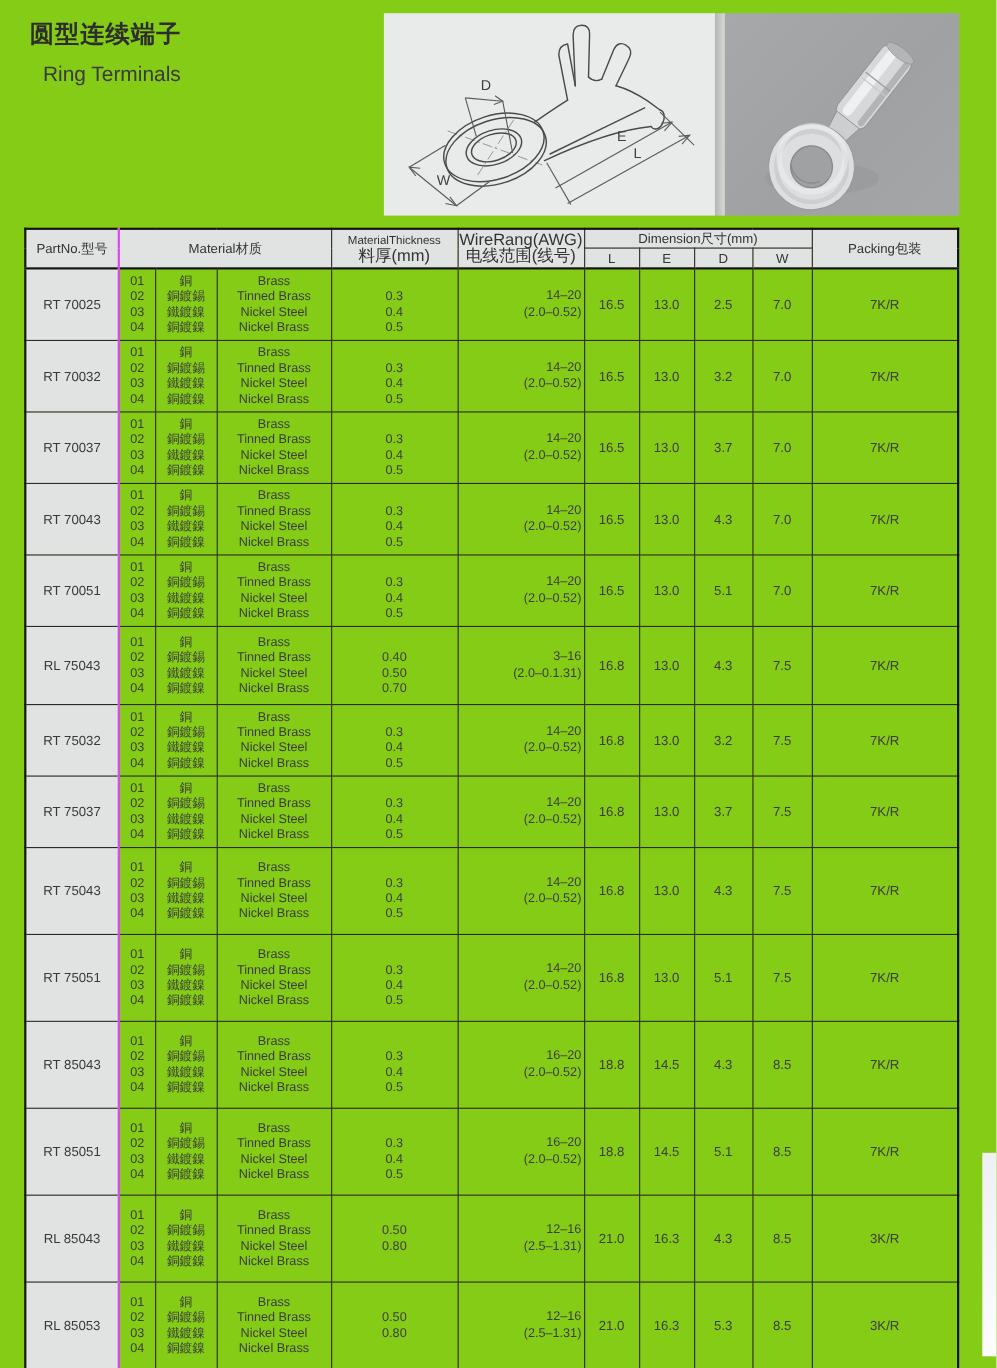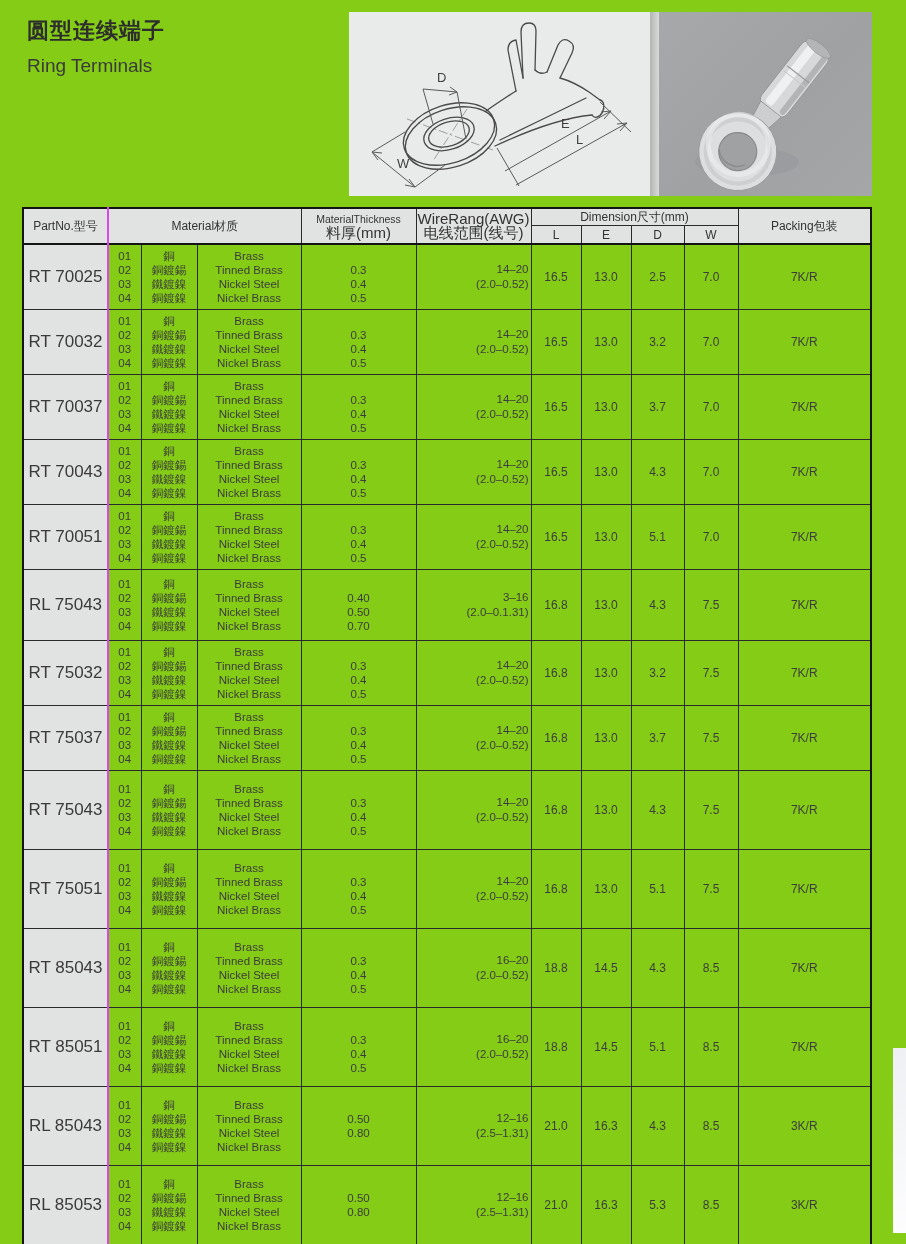--- a/index.html
+++ b/index.html
@@ -4,21 +4,21 @@
 <style>
   html,body { margin:0; padding:0; background:#ffffff; }
   .page {
     position:relative; width:906px; height:1244px; background:#84cc16;
     font-family:"Liberation Sans","DejaVu Sans",sans-serif; color:#3c3c3c;
     overflow:hidden;
   }
   
   .title-block { position:absolute; left:27px; top:16px; }
   .title-zh { font-size:22px; font-weight:bold; color:#2d2d2d; margin:0 0 9px 0; letter-spacing:1px; }
-  .title-en { font-size:19px; color:#3a3a3a; margin:0; }
+  .title-en { font-size:19px; color:#3a3a3a; margin:12px; }
 
   
   .panel-diagram {
     position:absolute; left:349px; top:12px; width:301px; height:184px;
     background:#e9eaea;
   }
   .panel-gap {
     position:absolute; left:650px; top:12px; width:9px; height:184px;
     background:linear-gradient(90deg,#b2b6b3,#d8dad8);
   }
@@ -42,21 +42,21 @@
     background:#e1e2e2; font-weight:normal; color:#333333;
     padding:3px 1px; line-height:14px; font-size:12px;
   }
   .spec th.sub { padding:1px 0; font-size:12px; height:15px; }
   .spec th .th-sm { font-size:10.5px; line-height:13px; display:block; }
   .spec th .th-ln { font-size:15px; line-height:14px; display:block; }
   .spec th.part-h, .spec td.part { border-right:2px solid #d946ef; }
   .spec tbody tr:first-child td { border-top:2px solid #141414; }
   .spec td { padding:4px 2px; color:#3c3c3c; }
   .spec td .ln { line-height:14px; height:14px; font-size:11.5px; white-space:nowrap; }
-  .spec td.part { background:#e1e2e2; font-size:17px; color:#3a3a3a; }
+  .spec td.part { background:#e1e2e2; font-size:12px; color:#3a3a3a; }
   .spec td.wire .wln { line-height:15px; font-size:11.5px;text-align:right; }
   .spec td.dim, .spec td.pack { font-size:12px; }
   .spec tr.mid td { padding-top:7px; padding-bottom:7px; }
   .spec tr.tall td { padding-top:11px; padding-bottom:11px; }
 
   
   .draw { stroke:#4a4a4a; stroke-width:1.3; fill:none; stroke-linejoin:round; stroke-linecap:round; }
   .dimline { stroke:#5a5a5a; stroke-width:1; fill:none; }
   .cline { stroke:#8a8a8a; stroke-width:0.8; fill:none; stroke-dasharray:9 3 2 3; }
   .dimtext { font-family:"Liberation Sans","DejaVu Sans",sans-serif; font-size:13px; fill:#3f3f3f; }

